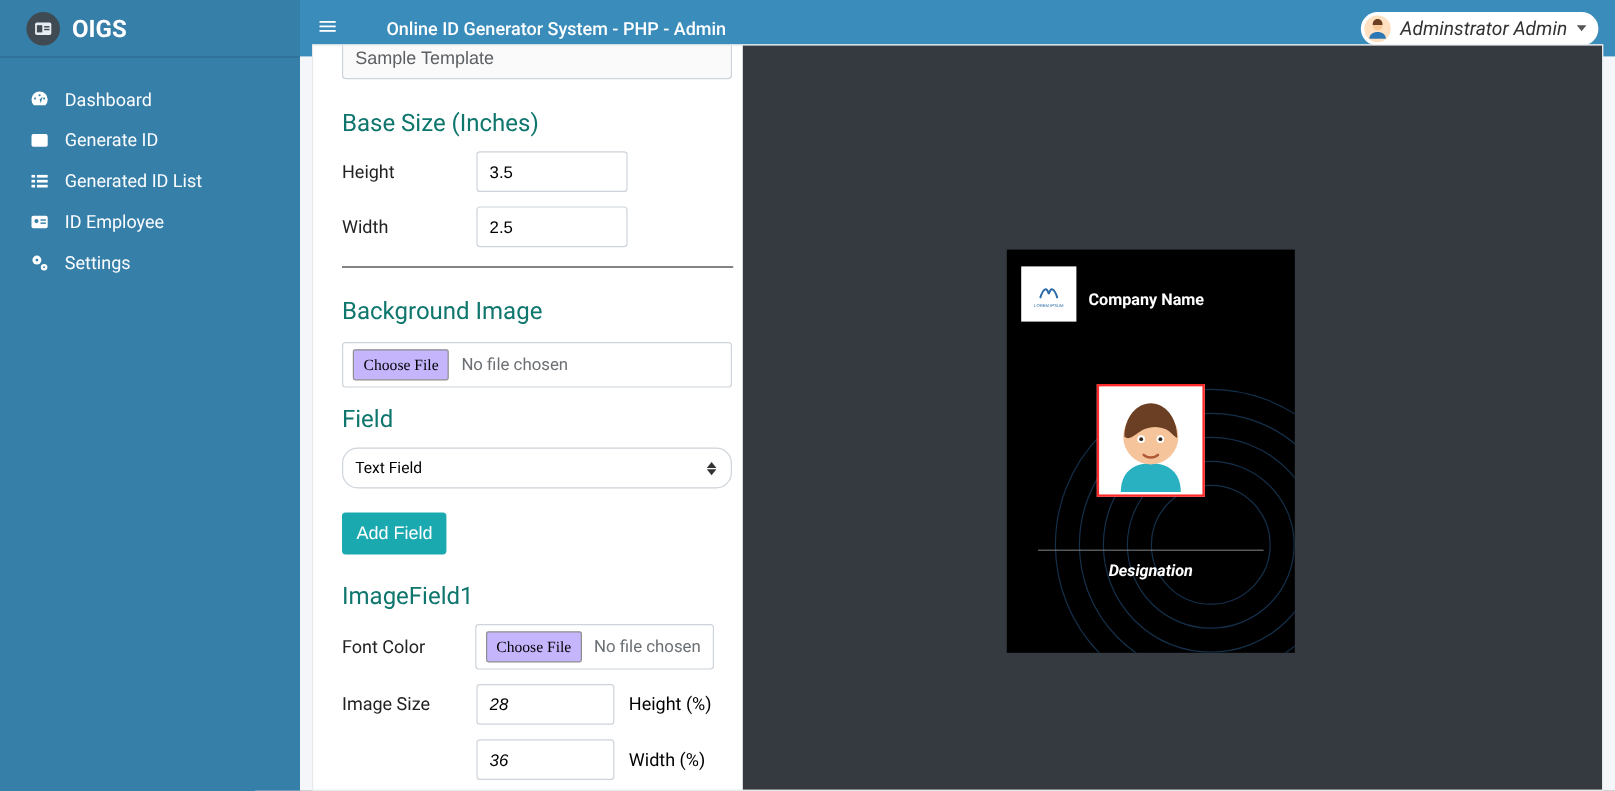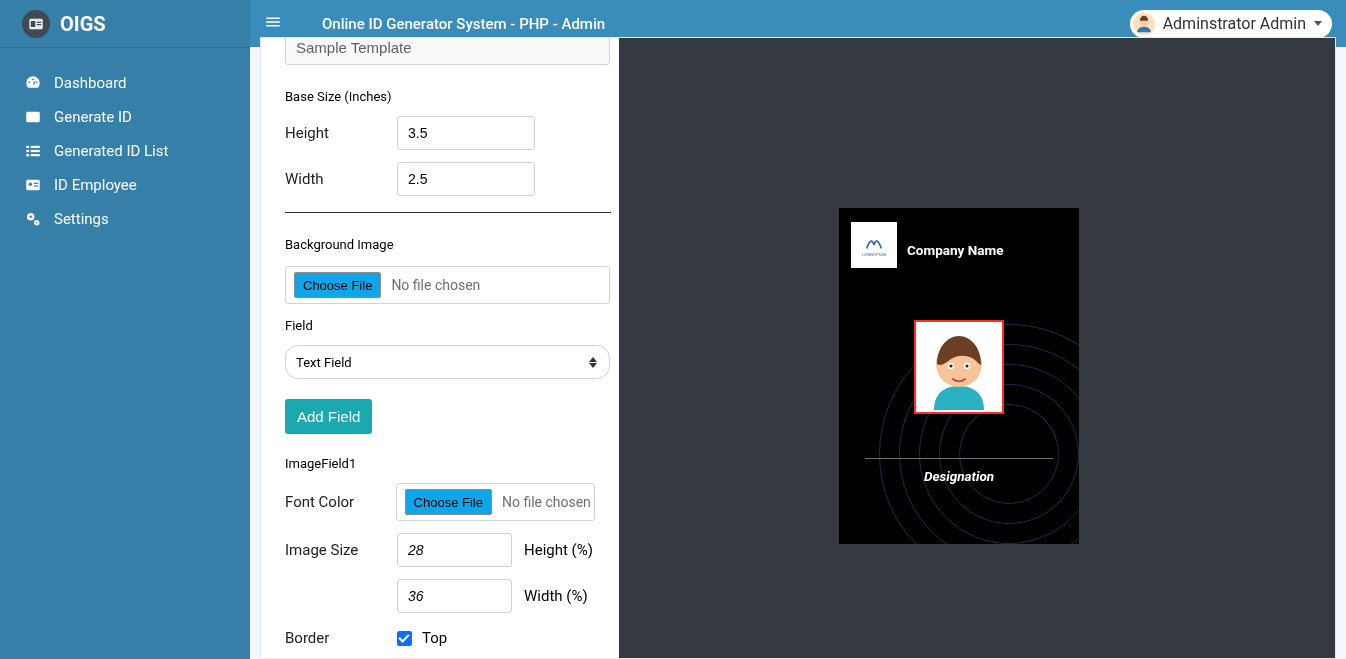--- a/index.html
+++ b/index.html
@@ -12,43 +12,43 @@
 .brand-logo svg{ width:18px; height:18px; fill:#e8edf1; }
 .side-sep  { height:1px; background:#2d6d91; margin:0; }
 .nav       { padding-top:18px; }
 .nav-item  { display:flex; align-items:center; gap:12px; height:34px; padding-left:24px; color:#fbfdff; font-size:15px; cursor:pointer; }
 .nav-item svg{ width:18px; height:18px; fill:#fff; flex:0 0 18px; }
 
 
 .topbar    { position:absolute; left:250px; top:0; right:0; height:47px; background:#3a8cbb; color:#fff; display:flex; align-items:center; padding:0 14px; }
 .hamburger svg{ width:18px; height:18px; fill:#fff; }
 .top-title { margin-left:40px; font-size:15px; font-weight:500; }
-.user-pill { margin-left:auto; background:#fff; color:#333; height:28px; border-radius:14px; display:flex; align-items:center; gap:8px; padding:0 10px 0 3px; cursor:pointer; }
+.user-pill { margin-left:auto; background:#fff; color:#333; height:28px; border-radius:14px; display:flex; align-items:center; gap:8px; padding:0 10px 0 3px; cursor:pointer;font-style:italic; }
 .user-pill .avatar{ width:22px; height:22px; border-radius:50%; background:#ffe1c2; overflow:hidden; }
 .user-pill .avatar svg{ width:22px; height:22px; }
 .caret{ width:0; height:0; border-left:4px solid transparent; border-right:4px solid transparent; border-top:5px solid #555; }
 
 
 .main      { position:absolute; left:250px; top:47px; right:0; bottom:0; padding:0 10px; }
 .card      { position:absolute; left:10px; right:10px; top:-10px; bottom:0; background:#fff; border:1px solid #e6e8ea; display:flex; }
 
 
 .form-pane { width:358px; padding:0 24px 0 24px; overflow:hidden; }
 .tmpl-input{ width:325px; height:35px; border:1px solid #ced4da; border-radius:3px; padding:0 10px; font-size:15px; color:#5d6165; margin-top:-16px; pointer-events:none; }
-.sec-title { font-size:13px; margin-top:24px; color:#000000; }
+.sec-title { font-size:20px; margin-top:24px; color:#0f766e; }
 .kv        { display:flex; align-items:center; margin-top:12px; }
 .kv label  { width:112px; font-size:15px; color:#222; }
-.kv input[type=text]{ width:138px; height:34px; border:1px solid #ced4da; border-radius:3px; padding:0 10px; font-size:14px; }
+.kv input[type=text]{ width:126px; height:34px; border:1px solid #ced4da; border-radius:3px; padding:0 10px; font-size:14px; }
 .kv-small input[type=text]{ width:115px;font-style:italic; }
 .kv-small span.unit{ margin-left:12px; font-size:15px; }
 .hr        { border:0; border-top:1px solid #333; margin-top:16px; width:326px; }
 
 .file-box  { width:325px; height:38px; border:1px solid #ced4da; border-radius:3px; display:flex; align-items:center; margin-top:14px; }
 .file-box.small{ width:202px; }
-.file-btn  { margin-left:8px; height:26px; border:1px solid #8d8d8d; background:#0ea5e9; padding:0 8px; font-size:13px; border-radius:2px; cursor:pointer; }
+.file-btn  { margin-left:8px; height:26px; border:1px solid #8d8d8d; background:#c4b5fd; padding:0 8px; font-size:13px; border-radius:2px; cursor:pointer;font-family:Liberation Serif, serif; }
 .file-txt  { margin-left:10px; font-size:14px; color:#6b7075; }
 
 .select    { width:325px; height:34px; border:1px solid #ced4da; border-radius:13px; margin-top:12px; position:relative; display:flex; align-items:center; padding:0 10px; font-size:13px; cursor:pointer; }
 .select .arrows{ position:absolute; right:12px; display:flex; flex-direction:column; gap:1px; }
 .select .arrows span{ width:0;height:0; border-left:4px solid transparent; border-right:4px solid transparent; }
 .select .arrows .up{ border-bottom:5px solid #333; }
 .select .arrows .dn{ border-top:5px solid #333; }
 
 .add-btn   { margin-top:20px; background:#1aa9af; color:#fff; border:none; padding:9px 12px; font-size:15px; border-radius:3px; cursor:pointer; }
 .check-row { display:flex; align-items:center; margin-left:112px; margin-top:10px; gap:10px; font-size:15px; }

